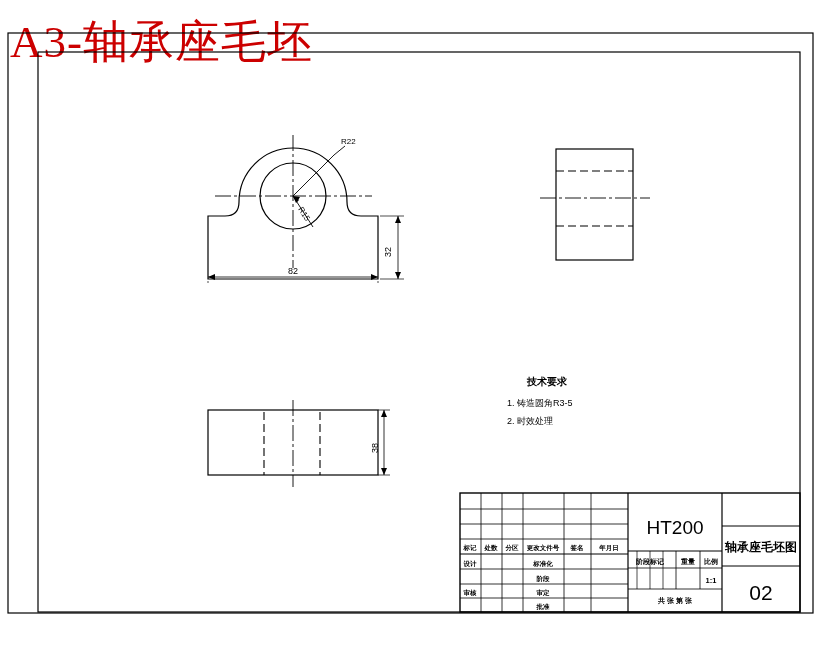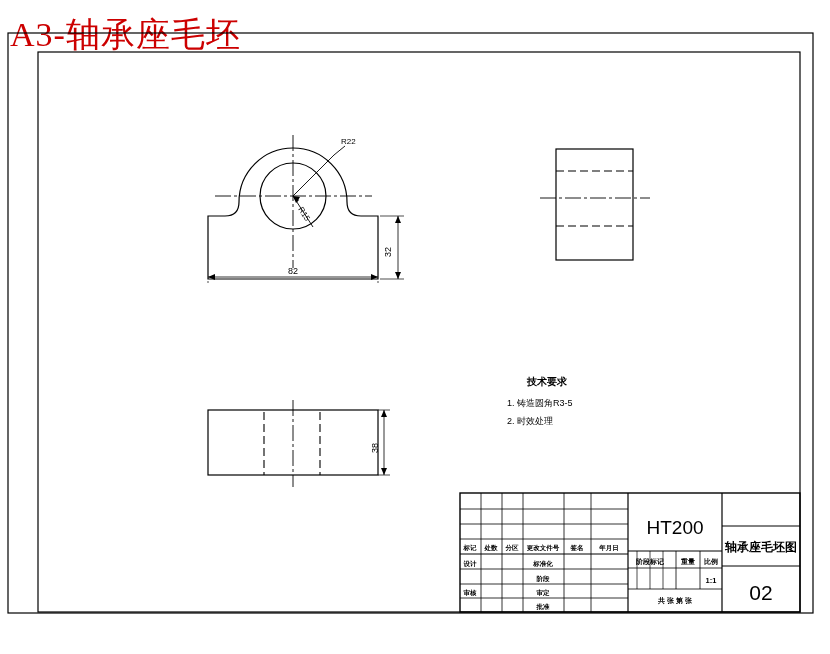--- a/index.html
+++ b/index.html
@@ -22,21 +22,21 @@
     left: 0;
     top: 0;
     width: 830px;
     height: 654px;
   }
   .ttl {
     position: absolute;
     left: 10px;
     top: 12px;
     font-family: "Liberation Serif", serif;
-    font-size: 34px;
+    font-size: 45px;
     letter-spacing: 1px;
     color: #cc0000;
     white-space: nowrap;
     font-weight: 400;
   }
 </style>
 </head>
 <body>
 
 <div id="page">

